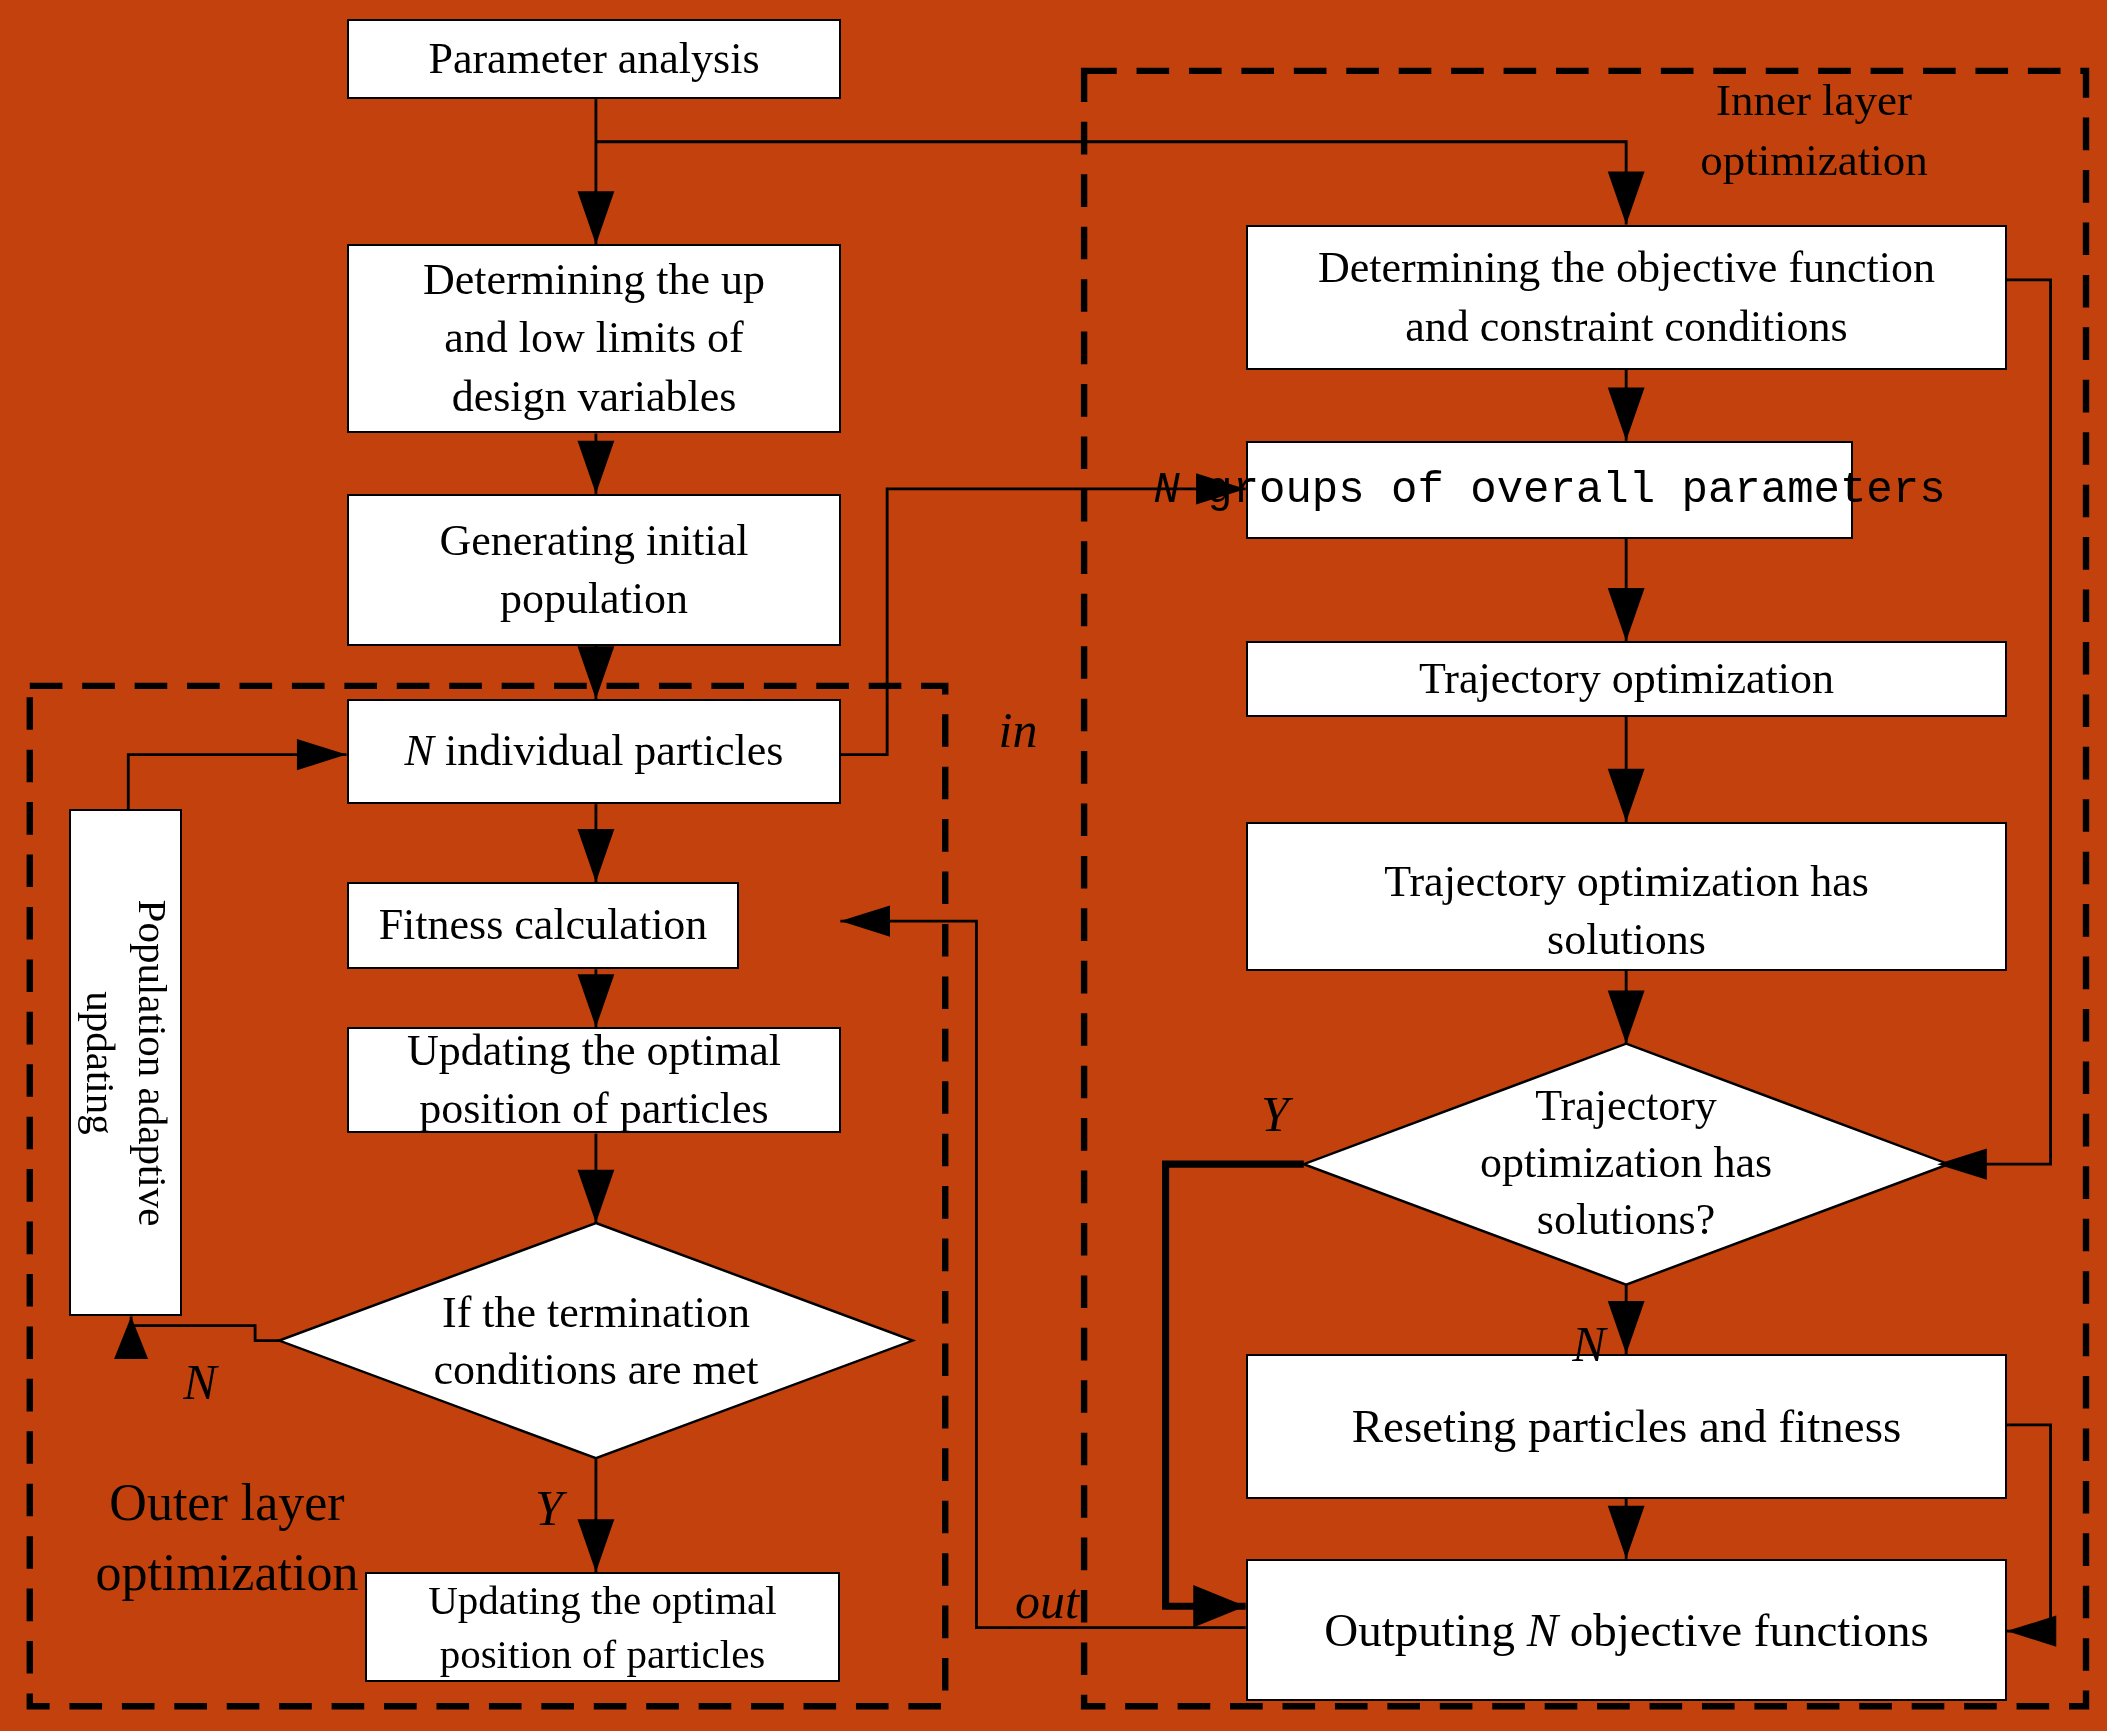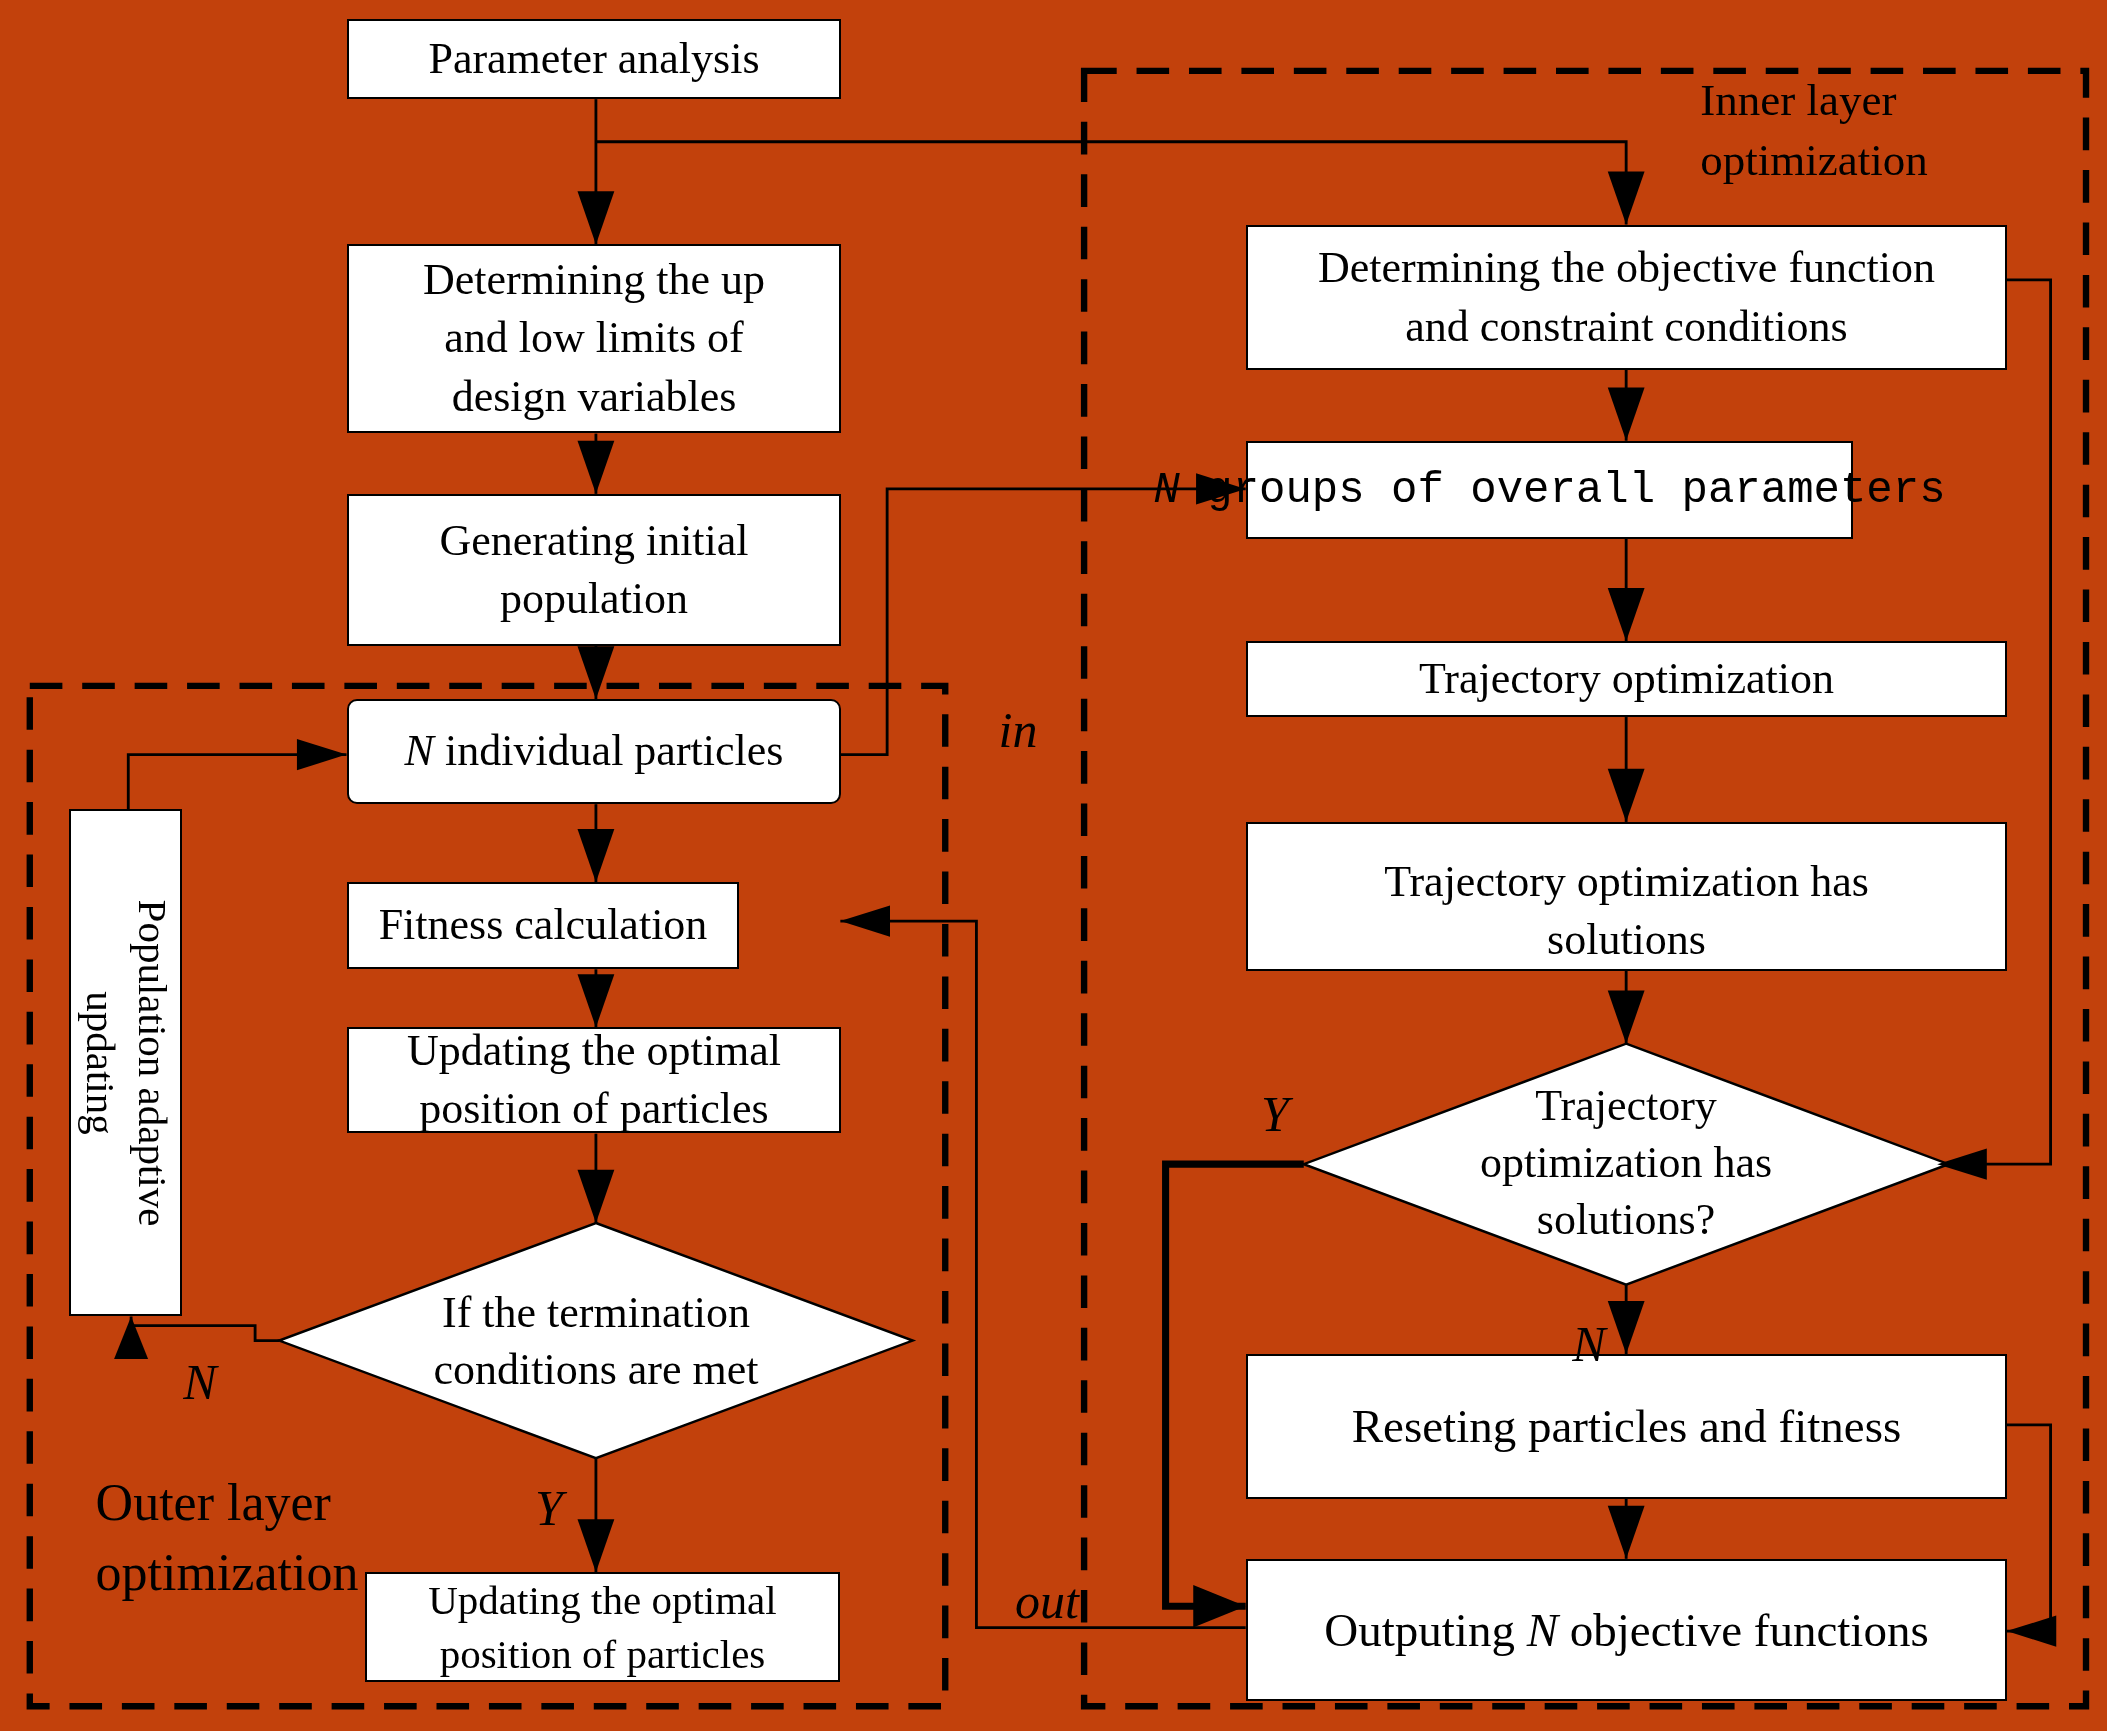--- a/index.html
+++ b/index.html
@@ -7,21 +7,21 @@
          font-family:"Liberation Serif",serif;color:#000;}
   svg.wires{position:absolute;left:0;top:0;z-index:1;}
   .box{position:absolute;z-index:2;border:2.8px solid #000;background:#fff;box-sizing:border-box;
        display:flex;flex-direction:column;justify-content:center;align-items:center;
        text-align:center;font-size:44px;line-height:1.32;}
   .box .ln{white-space:nowrap;}
   .dtext{position:absolute;z-index:3;transform:translate(-50%,-50%);text-align:center;
          font-size:44px;line-height:1.30;white-space:nowrap;}
   .elabel{position:absolute;z-index:3;transform:translate(-50%,-50%);font-style:italic;
           font-size:50px;white-space:nowrap;}
-  .ltitle{position:absolute;z-index:3;transform:translate(-50%,-50%);text-align:left;white-space:nowrap;}
+  .ltitle{position:absolute;z-index:3;transform:translate(-50%,-50%);text-align:center;white-space:nowrap;}
   .ltitle.inner{font-size:45px;line-height:1.34;}
   .ltitle.outer{font-size:52px;line-height:1.34;}
   .vbox-inner{position:absolute;left:50%;top:50%;width:496px;
               transform:translate(-50%,-50%) rotate(90deg);
               text-align:center;font-size:41px;line-height:1.26;}
   .it{font-style:italic;}
 </style>
 </head>
 <body>
 
@@ -96,21 +96,21 @@
     <div class="ln">Determining the up</div>
     <div class="ln">and low limits of</div>
     <div class="ln">design variables</div>
   </div>
 
   <div class="box" style="left:347px;top:494px;width:494px;height:152px;">
     <div class="ln">Generating initial</div>
     <div class="ln">population</div>
   </div>
 
-  <div class="box" style="left:347px;top:699px;width:494px;height:105px;border-radius:10px;">
+  <div class="box" style="left:347px;top:699px;width:494px;height:105px;">
     <div class="ln"><span class="it">N</span><span> individual particles</span></div>
   </div>
 
   <div class="box" style="left:347px;top:882px;width:392px;height:87px;">
     <div class="ln">Fitness calculation</div>
   </div>
 
   <div class="box" style="left:347px;top:1027px;width:494px;height:106px;">
     <div class="ln">Updating the optimal</div>
     <div class="ln">position of particles</div>

